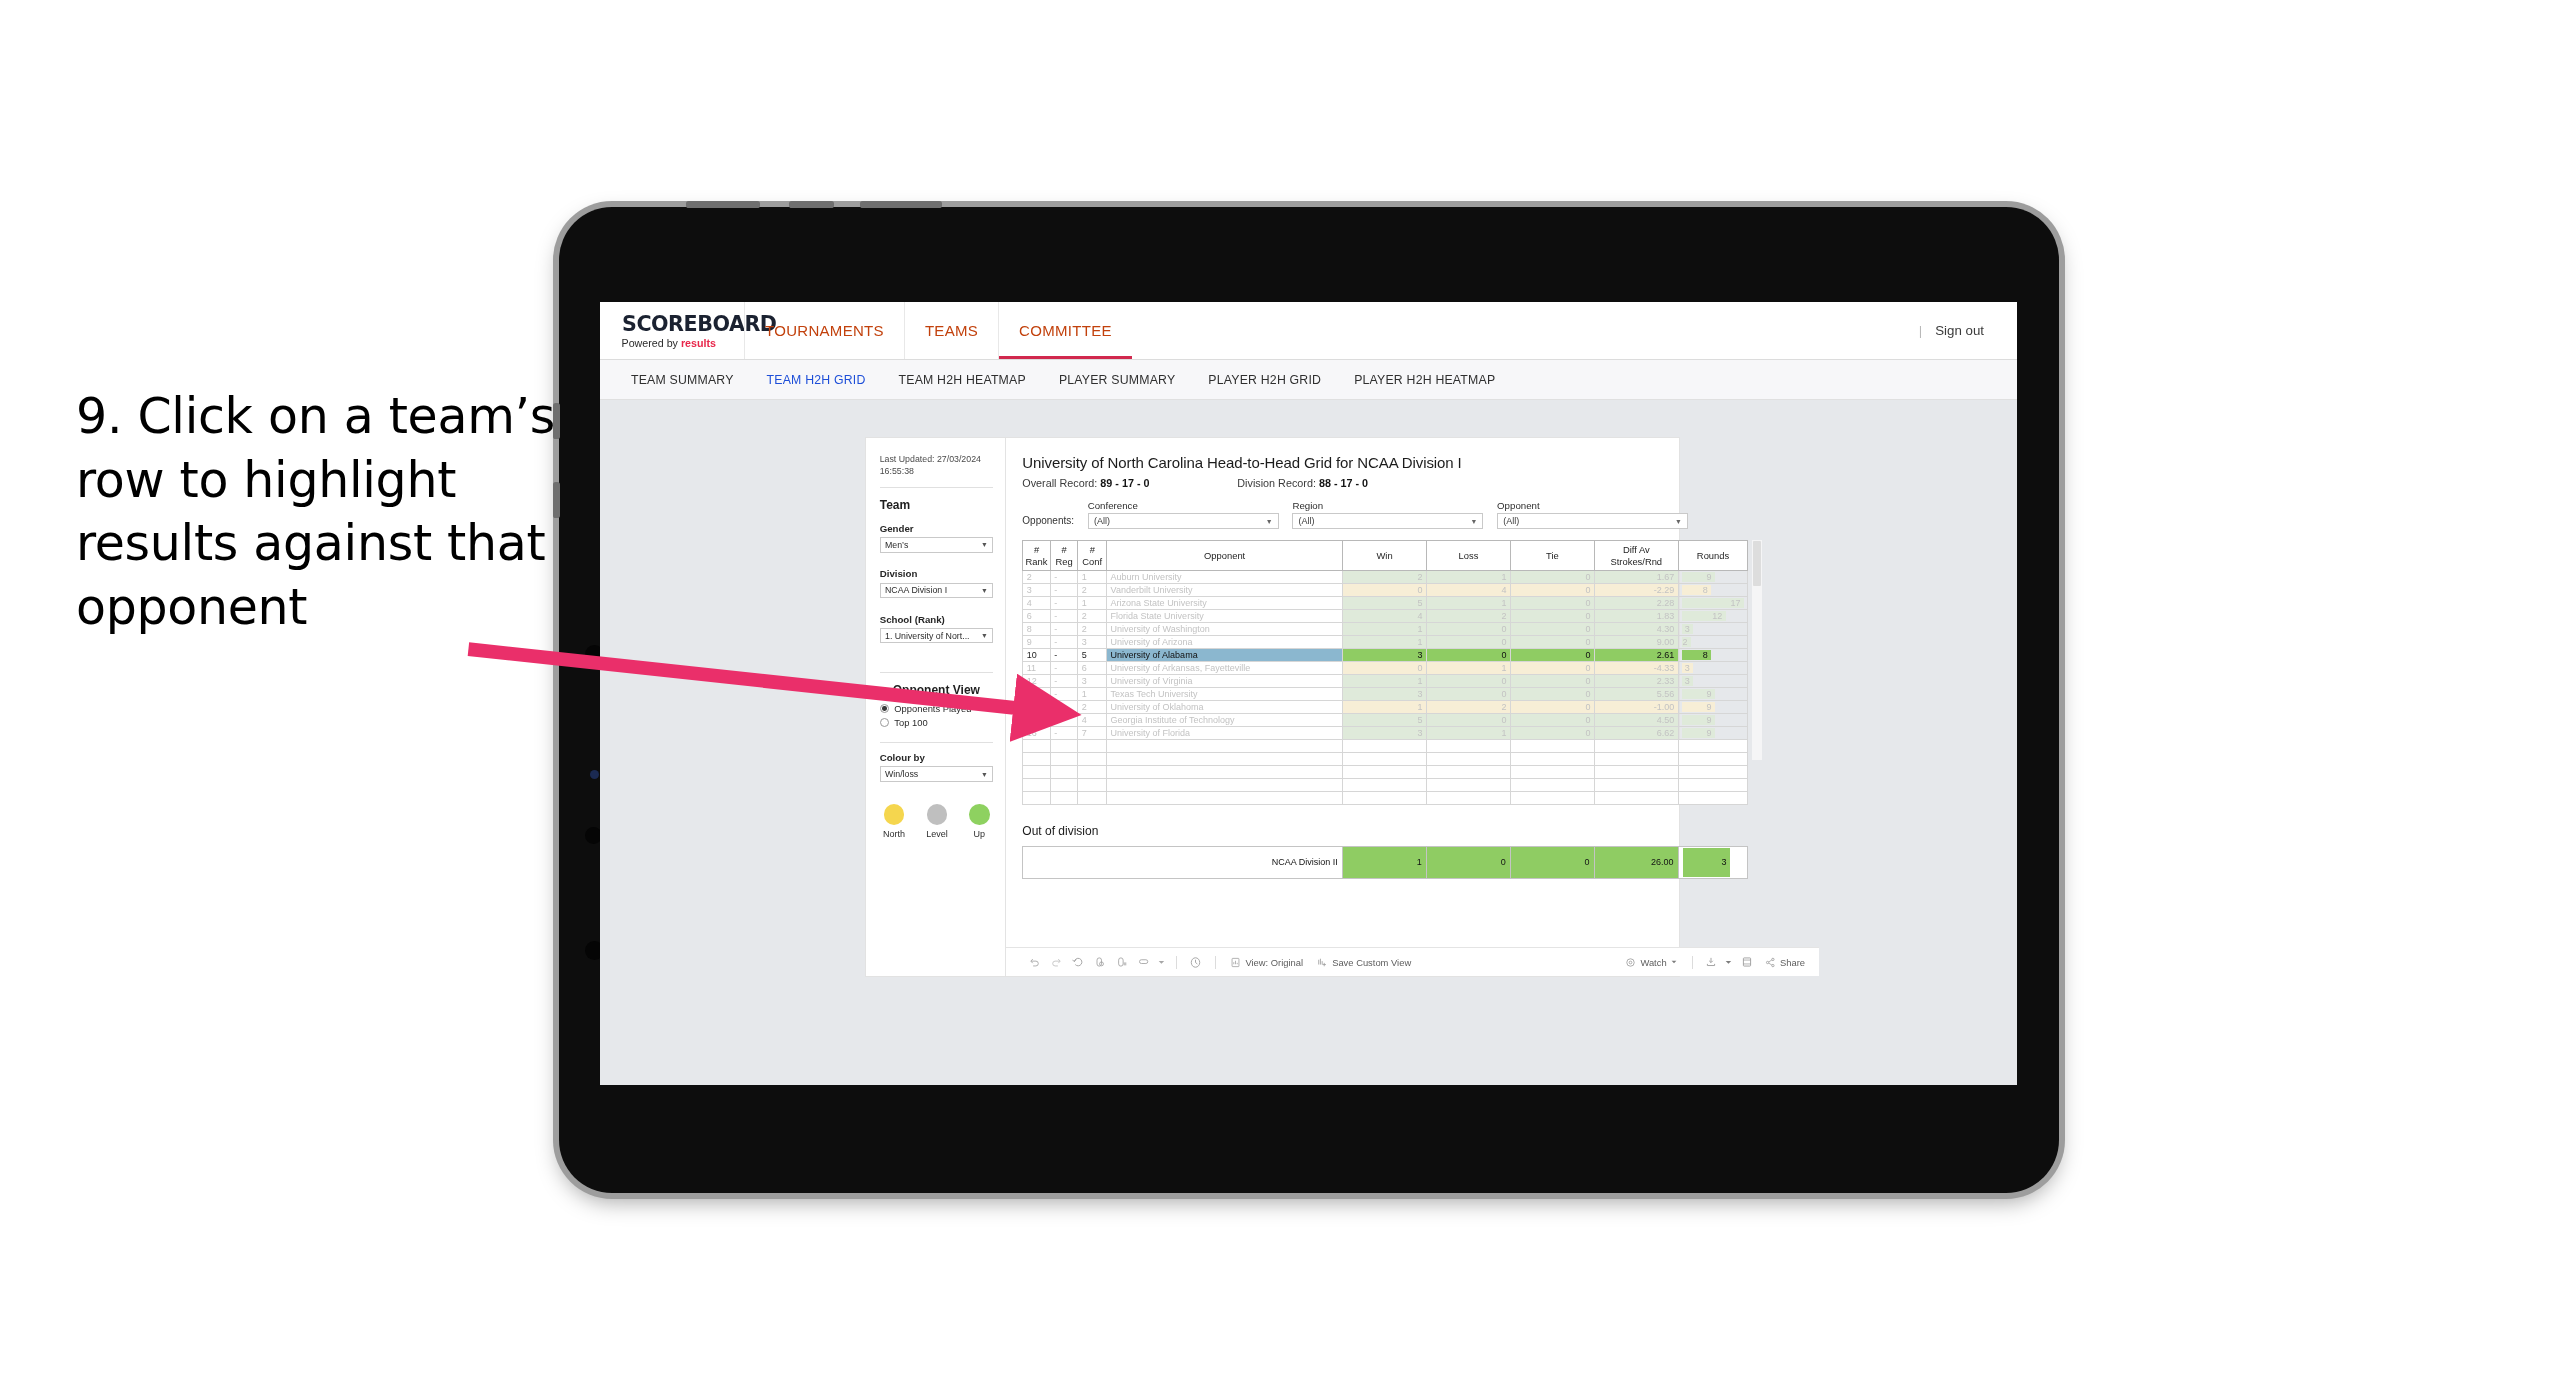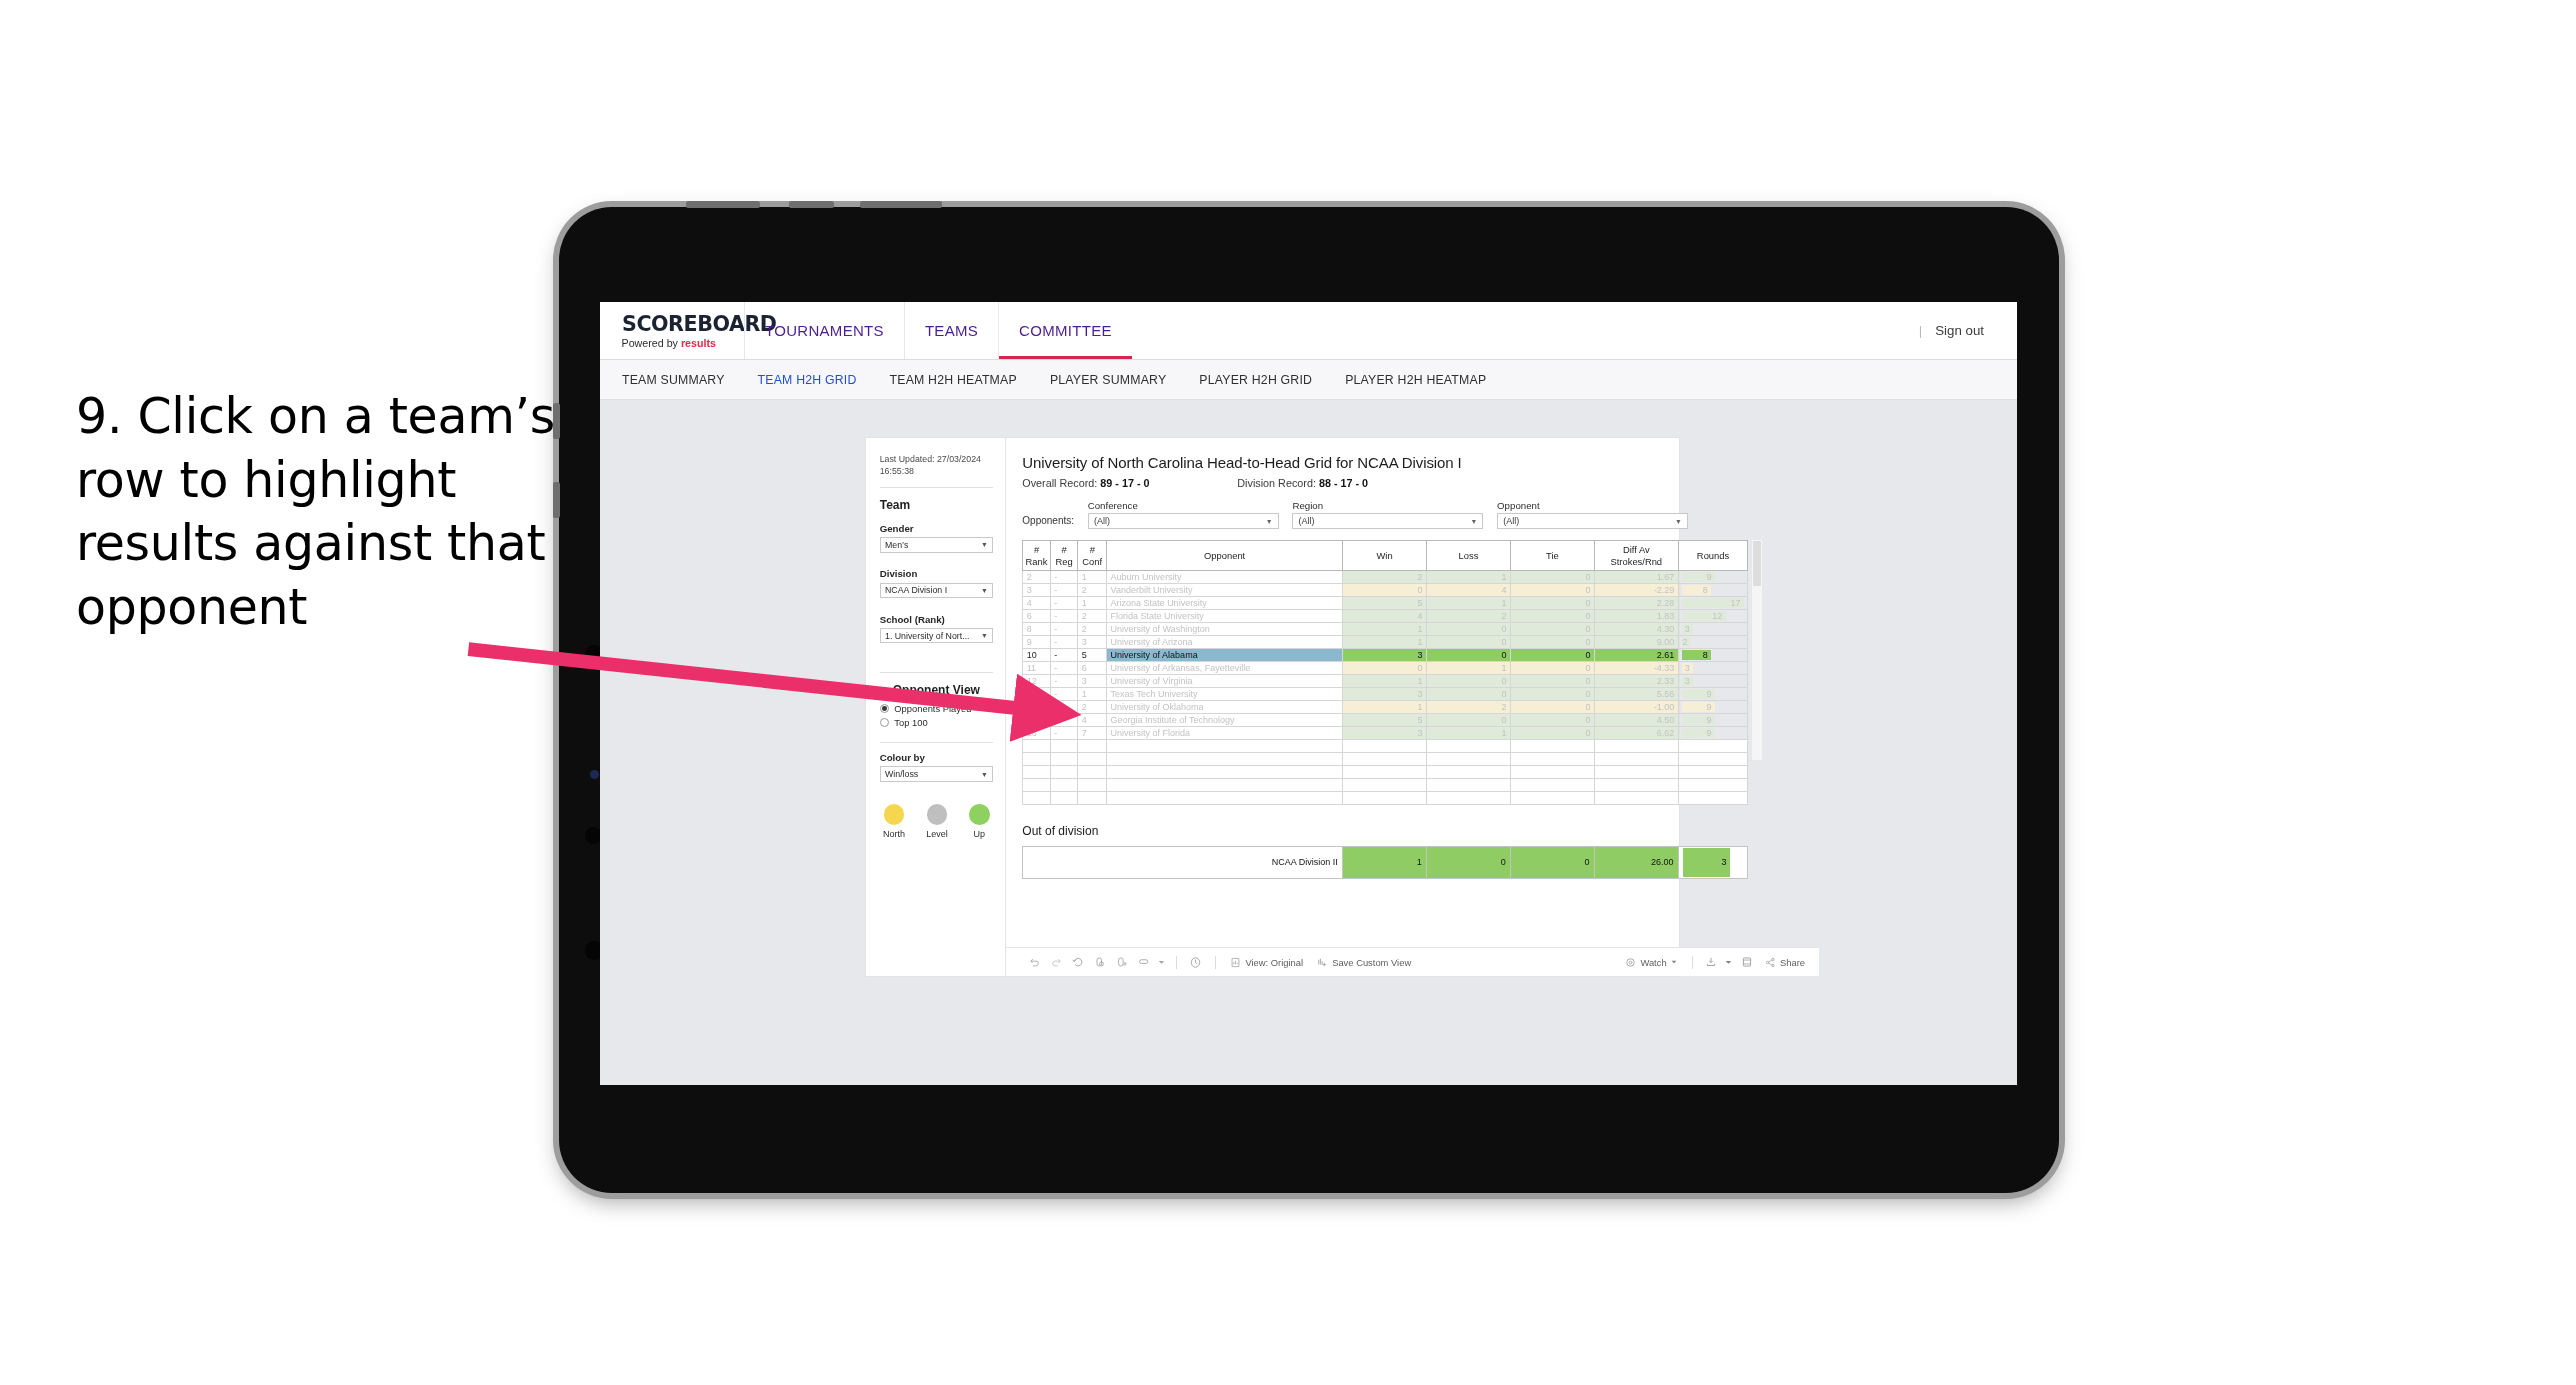--- a/index.html
+++ b/index.html
@@ -70,21 +70,21 @@
     color: #1b2231; letter-spacing: -0.5px;
     transform: scaleX(0.96);
     transform-origin: left center;
   }
   #logo-sub { font-size: 10.7px; color: #2b2b2b; margin-top: 0.9px; }
   #logo-sub b { color: #e8274b; font-weight: bold; }
 
   .topnav-item {
     display: flex; align-items: center;
     padding: 0 20px;
-    font-size: 15px; color: #4c1d95;
+    font-size: 15px; color: #c2410c;
     letter-spacing: 0.3px;
     border-left: 0.9px solid #e8e8e8;
     position: relative;
     cursor: pointer;
   }
   .topnav-item:last-of-type { border-right: 0.9px solid #e8e8e8; }
   .topnav-item.active::after {
     content: ""; position: absolute; left: 0; right: 0; bottom: 0;
     height: 3.4px; background: #d1294e;
   }
@@ -93,21 +93,21 @@
     padding-right: 33px; gap: 13px;
     font-size: 13.3px; color: #3b3b3b;
   }
   #signout-wrap .divider { color: #b9b9b9; }
   #signout-link { cursor: pointer; }
 
   
   #subnav {
     height: 40px; background: #f7f7f9;
     display: flex; align-items: center;
-    padding-left: 22px; gap: 33px;
+    padding-left: 31px; gap: 33px;
     border-bottom: 0.9px solid #e0e0e0;
   }
   .subnav-item {
     font-size: 12.3px; color: #2f2f2f;
     letter-spacing: 0.2px; cursor: pointer;
   }
   .subnav-item.active { color: #1d4ed8; }
 
   
   #viz-area { position: relative; height: 685px; background: #e6e8eb; }

